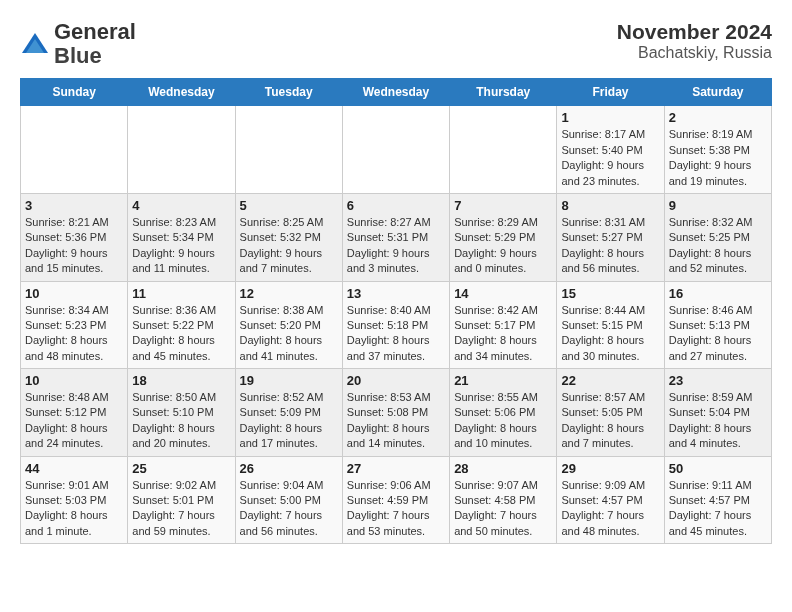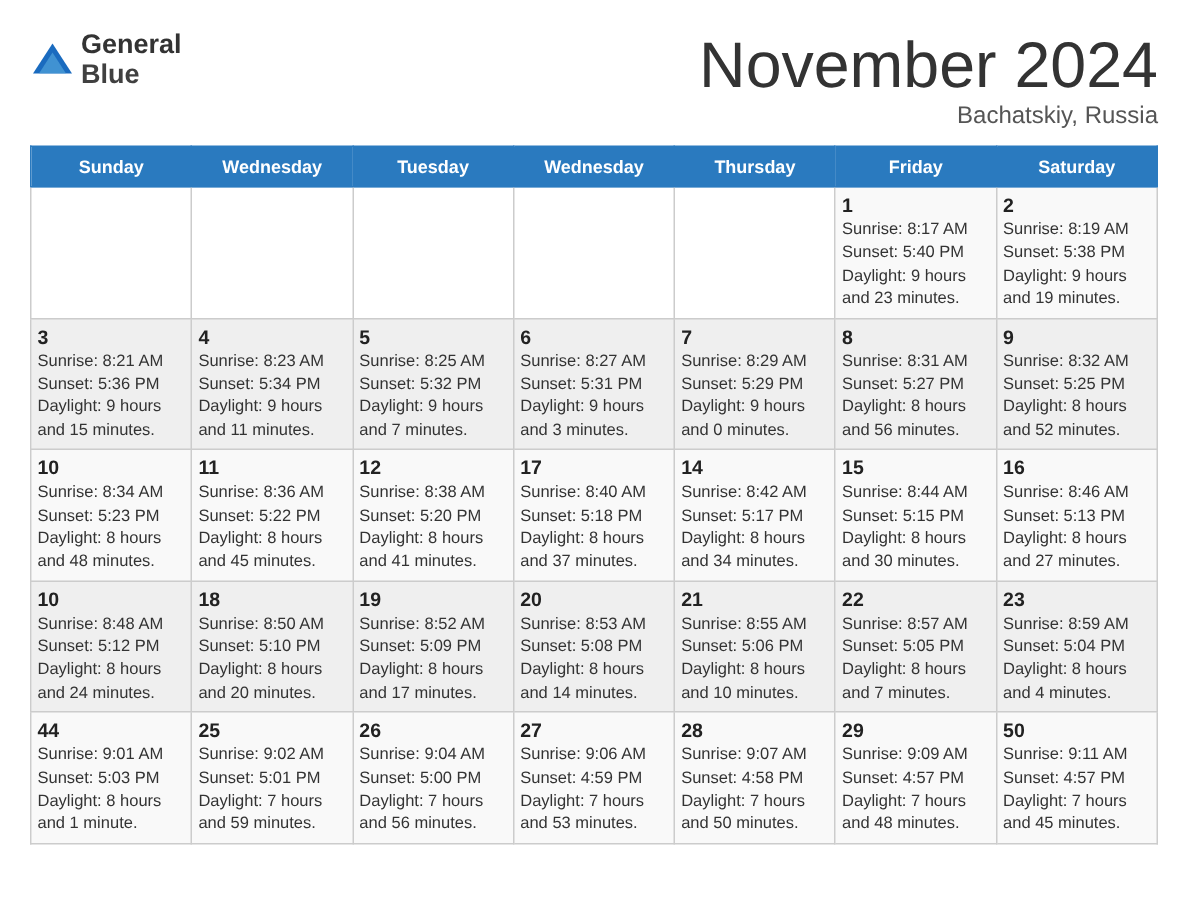--- a/index.html
+++ b/index.html
@@ -15,36 +15,36 @@
       justify-content: space-between;
       align-items: flex-start;
       margin-bottom: 10px;
     }
     .logo {
       display: flex;
       align-items: center;
       gap: 4px;
     }
     .logo-text {
-      font-size: 18px;
+      font-size: 22px;
       font-weight: bold;
       line-height: 1.1;
     }
     .logo-text .general { color: #333; }
     .logo-text .blue { color: #404040; }
     .logo-icon {
       width: 30px;
       height: 30px;
     }
     .title-block {
       text-align: right;
     }
     .month-title {
-      font-size: 43px;
-      font-weight: normal;
+      font-size: 21px;
+      font-weight: bold;
       color: #333;
     }
     .location {
       font-size: 16px;
       color: #555;
     }
     .calendar {
       width: 100%;
       border-collapse: collapse;
       font-size: 11px;
@@ -172,21 +172,21 @@
         </td>
         <td>
           <div class="day-number">11</div>
           <div class="day-info">Sunrise: 8:36 AM<br>Sunset: 5:22 PM<br>Daylight: 8 hours and 45 minutes.</div>
         </td>
         <td>
           <div class="day-number">12</div>
           <div class="day-info">Sunrise: 8:38 AM<br>Sunset: 5:20 PM<br>Daylight: 8 hours and 41 minutes.</div>
         </td>
         <td>
-          <div class="day-number">17</div>
+          <div class="day-number">13</div>
           <div class="day-info">Sunrise: 8:40 AM<br>Sunset: 5:18 PM<br>Daylight: 8 hours and 37 minutes.</div>
         </td>
         <td>
           <div class="day-number">14</div>
           <div class="day-info">Sunrise: 8:42 AM<br>Sunset: 5:17 PM<br>Daylight: 8 hours and 34 minutes.</div>
         </td>
         <td>
           <div class="day-number">15</div>
           <div class="day-info">Sunrise: 8:44 AM<br>Sunset: 5:15 PM<br>Daylight: 8 hours and 30 minutes.</div>
         </td>

